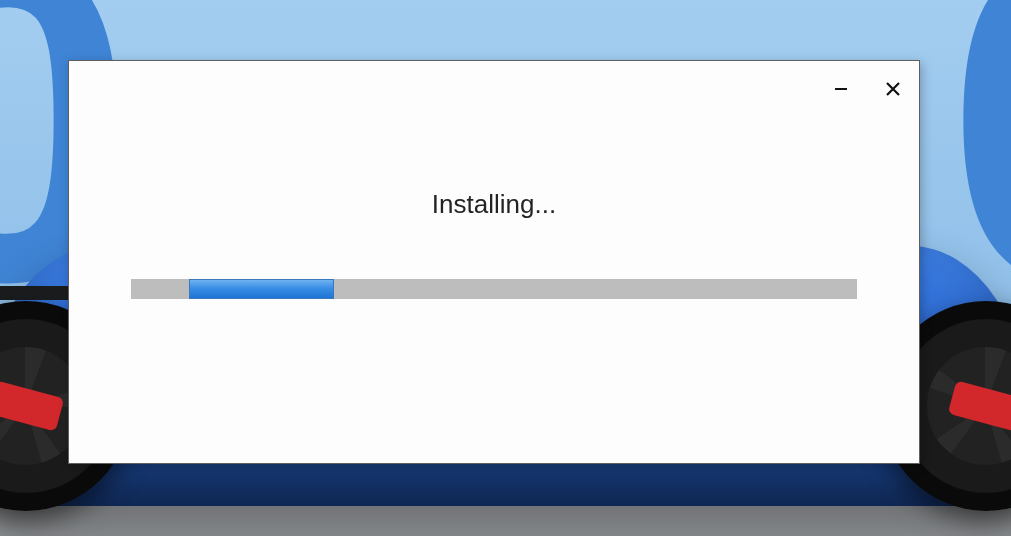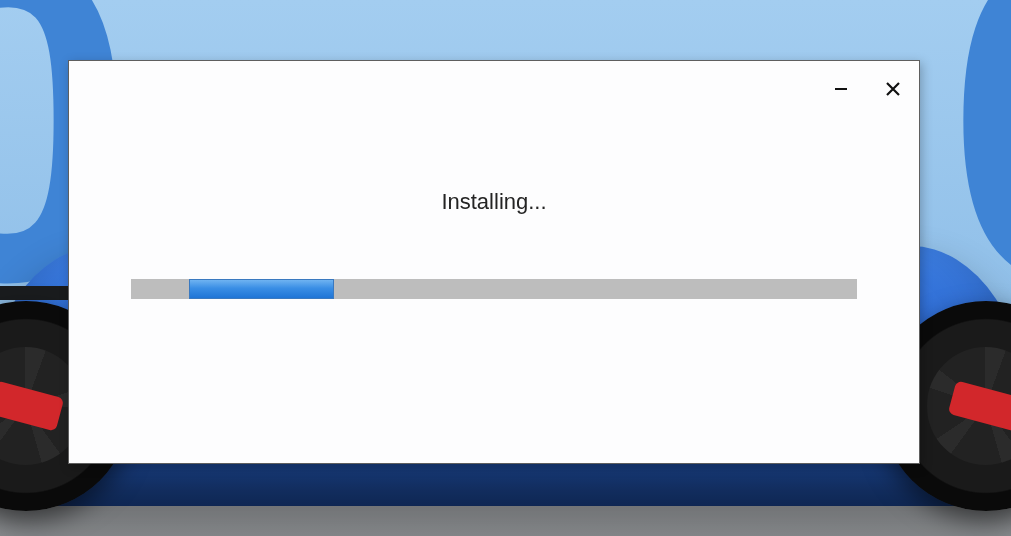--- a/index.html
+++ b/index.html
@@ -57,21 +57,21 @@
     .titlebar {
       position: absolute; top: 0; right: 0; height: 56px; display: flex; align-items: center;
     }
     .winbtn {
       width: 52px; height: 56px; display: flex; align-items: center; justify-content: center;
       color: #111; cursor: default;
     }
     .winbtn svg { display:block; }
     .status {
       position: absolute; top: 128px; left: 0; right: 0; text-align: center;
-      font-size: 22px; color: #242424; font-weight: 400;
+      font-size: 26px; color: #242424; font-weight: 400;
     }
     .progress-track {
       position: absolute; left: 62px; right: 62px; top: 218px; height: 20px;
       background: #bdbdbd;
     }
     .progress-chunk {
       position: absolute; top: 0; bottom: 0;
       background: linear-gradient(to bottom, #6fb3f1 0%, #3a8ee5 45%, #1f75d6 100%);
       border: 1px solid #3a79c0;
     }

